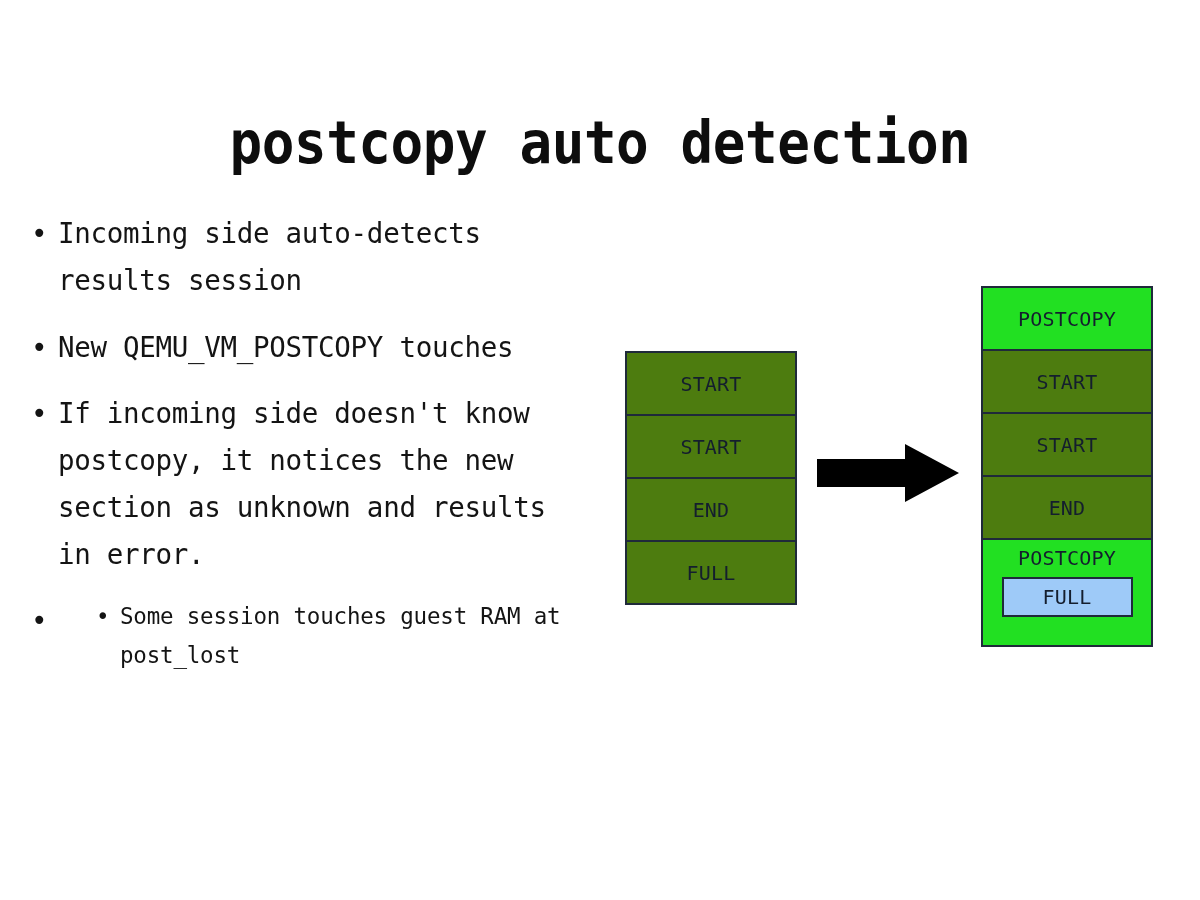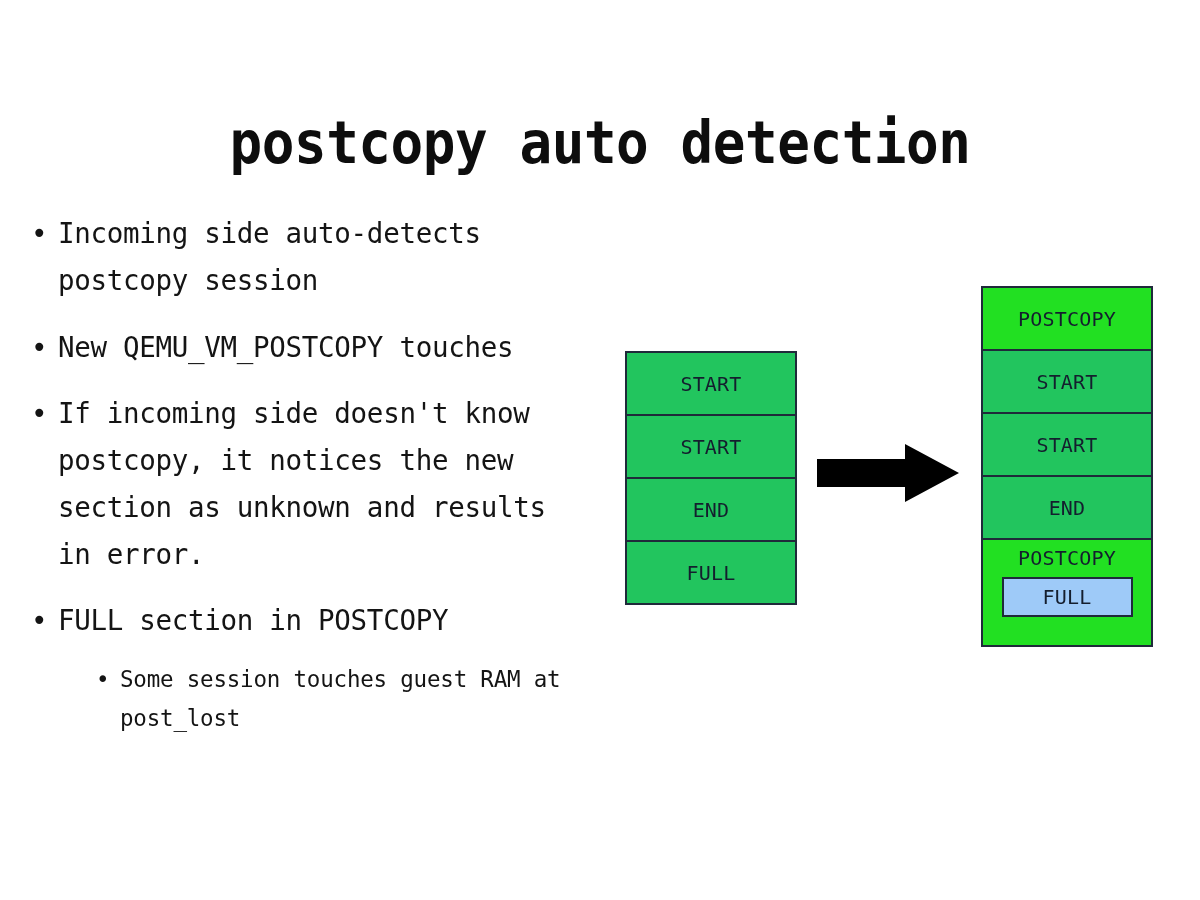--- a/index.html
+++ b/index.html
@@ -127,21 +127,21 @@
     align-items: center;
     justify-content: center;
     font-family: "DejaVu Sans Mono", "Liberation Mono", monospace;
     font-size: 20px;
     color: #141e2e;
     letter-spacing: 0.2px;
     position: relative;
   }
   .section-box:first-child { margin-top: 0; }
 
-  .section-box.blue  { background: #22c55e; }
+  .section-box.blue  { background: #4d7c0f; }
   .section-box.green { background: #22E022; }
 
   .section-box.h64  { height: 65px; }
   .section-box.h109 { height: 109px; }
 
   
   .section-box.nested {
     flex-direction: column;
     justify-content: flex-start;
     padding-top: 6px;
@@ -178,39 +178,38 @@
 
 <div id="slide">
 
   <h1 id="slide-title">postcopy auto detection</h1>
 
   <div id="bullet-list">
 
     <div class="bullet-item">
       <span class="marker">•</span>
       <span class="bullet-text">Incoming side auto-detects
-postcopy session</span>
+results session</span>
     </div>
 
     <div class="bullet-item">
       <span class="marker">•</span>
       <span class="bullet-text">New QEMU_VM_POSTCOPY touches</span>
     </div>
 
     <div class="bullet-item">
       <span class="marker">•</span>
       <span class="bullet-text">If incoming side doesn't know
 postcopy, it notices the new
 section as unknown and results
 in error.</span>
     </div>
 
     <div class="bullet-item">
       <span class="marker">•</span>
-      <span class="bullet-text">FULL section in POSTCOPY</span>
       <div class="sub-list">
         <div class="sub-item">
           <span class="marker">•</span>
           <span class="bullet-text">Some session touches guest RAM at
 post_lost</span>
         </div>
       </div>
     </div>
 
   </div>

